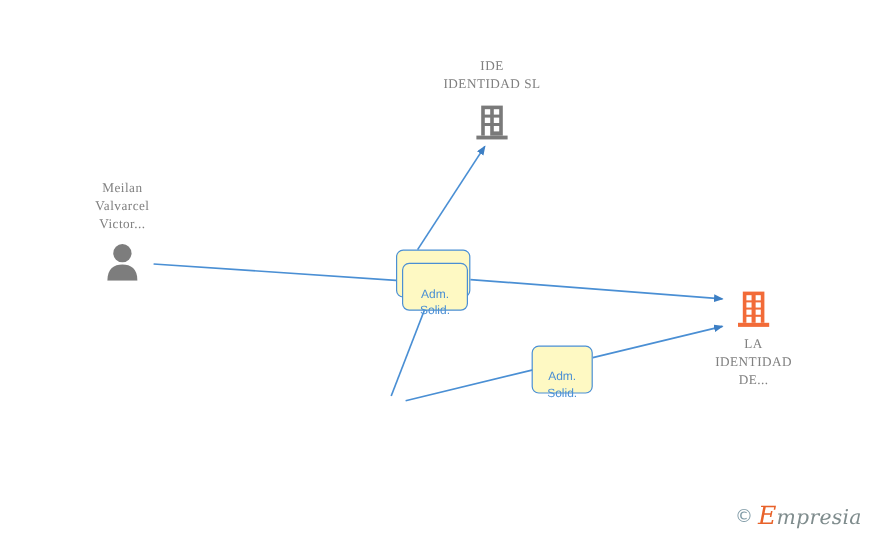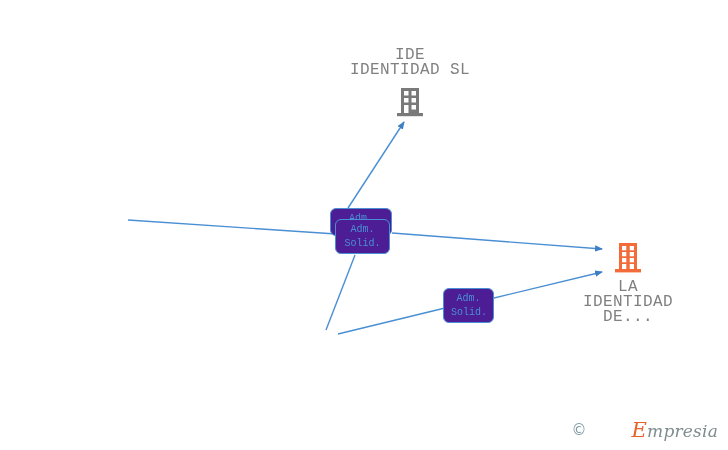--- a/index.html
+++ b/index.html
@@ -2,37 +2,37 @@
 <html><head>
 <meta charset="utf-8">
 <style>
   html,body{margin:0;padding:0;background:#ffffff;}
   body{width:728px;height:450px;position:relative;overflow:hidden;
        font-family:"DejaVu Sans Mono","Liberation Mono",monospace;}
   #canvas{position:absolute;left:0;top:0;width:728px;height:450px;}
   svg.edges{position:absolute;left:0;top:0;width:728px;height:450px;pointer-events:none;}
 
   .node{position:absolute;text-align:center;}
-  .node-label{color:#808080;font-size:16px;line-height:15px;letter-spacing:0.4px;
-              white-space:pre-line;font-family:Liberation Mono, monospace;}
+  .node-label{color:#808080;font-size:11px;line-height:15px;letter-spacing:0.4px;
+              white-space:pre-line;font-family:Liberation Serif, serif;}
   .person-label{color:#808080;}
   .company-label{color:#808080;}
 
   .icon-wrap{display:flex;justify-content:center;align-items:center;}
 
-  .badge{position:absolute;background:#4c1d95;border:1px solid #4a8fd4;
+  .badge{position:absolute;background:#fef9c3;border:1px solid #4a8fd4;
          border-radius:6px;color:#4a8fd4;font-size:10px;line-height:14px;
-         text-align:center;padding:3px 7px;white-space:pre-line;
-         font-family:Liberation Mono, monospace;
+         text-align:center;padding:19px 7px;white-space:pre-line;
+         font-family:Liberation Sans, sans-serif;
          box-sizing:border-box;}
 
   .watermark{position:absolute;right:10px;bottom:8px;display:flex;align-items:center;gap:4px;}
   .wm-c{color:#7f9aa6;font-size:15px;font-family:"DejaVu Sans","Liberation Sans",sans-serif;}
   .wm-text{font-family:"DejaVu Serif","Liberation Serif",serif;font-size:17px;
-           font-style:italic;color:#7f8c8d;letter-spacing:0.2px;margin-left:41px;}
+           font-style:italic;color:#7f8c8d;letter-spacing:0.2px;}
   .wm-text .e{color:#e8622a;font-size:21px;}
 </style>
 </head>
 <body>
 
 <div id="canvas">
 
   <svg class="edges" viewBox="0 0 728 450">
     <defs>
       <marker id="arrow" markerWidth="9" markerHeight="9" refX="7" refY="3.2" orient="auto" markerUnits="userSpaceOnUse">
@@ -63,20 +63,31 @@
         <rect x="11" y="7" width="4.5" height="4.5" fill="#ffffff"></rect>
         <rect x="18.5" y="7" width="4.5" height="4.5" fill="#ffffff"></rect>
         <rect x="11" y="14" width="4.5" height="4.5" fill="#ffffff"></rect>
         <rect x="18.5" y="14" width="4.5" height="4.5" fill="#ffffff"></rect>
         <rect x="11" y="21" width="4.5" height="8" fill="#ffffff"></rect>
         <rect x="18.5" y="21" width="4.5" height="4.5" fill="#ffffff"></rect>
       </svg>
     </div>
   </div>
 
+  <div class="node" style="left:42px;top:150px;width:120px;">
+    <div class="node-label person-label">Meilan
+Valvarcel
+Victor...</div>
+    <div class="icon-wrap" style="margin-top:7px;">
+      <svg width="30" height="32" viewBox="0 0 30 32">
+        <circle cx="15" cy="9" r="7.6" fill="#7d7d7d"></circle>
+        <path d="M2.5 32 C2.5 22 8 18.5 15 18.5 C22 18.5 27.5 22 27.5 32 Z" fill="#7d7d7d"></path>
+      </svg>
+    </div>
+  </div>
 
   <div class="node" style="left:568px;top:240px;width:120px;">
     <div class="icon-wrap">
       <svg width="34" height="34" viewBox="0 0 34 34">
         <rect x="8" y="3" width="18" height="26" fill="#f26b38"></rect>
         <rect x="4" y="29" width="26" height="3.4" fill="#f26b38"></rect>
         <rect x="11" y="6" width="4.3" height="4.3" fill="#ffffff"></rect>
         <rect x="18.7" y="6" width="4.3" height="4.3" fill="#ffffff"></rect>
         <rect x="11" y="12" width="4.3" height="4.3" fill="#ffffff"></rect>
         <rect x="18.7" y="12" width="4.3" height="4.3" fill="#ffffff"></rect>

